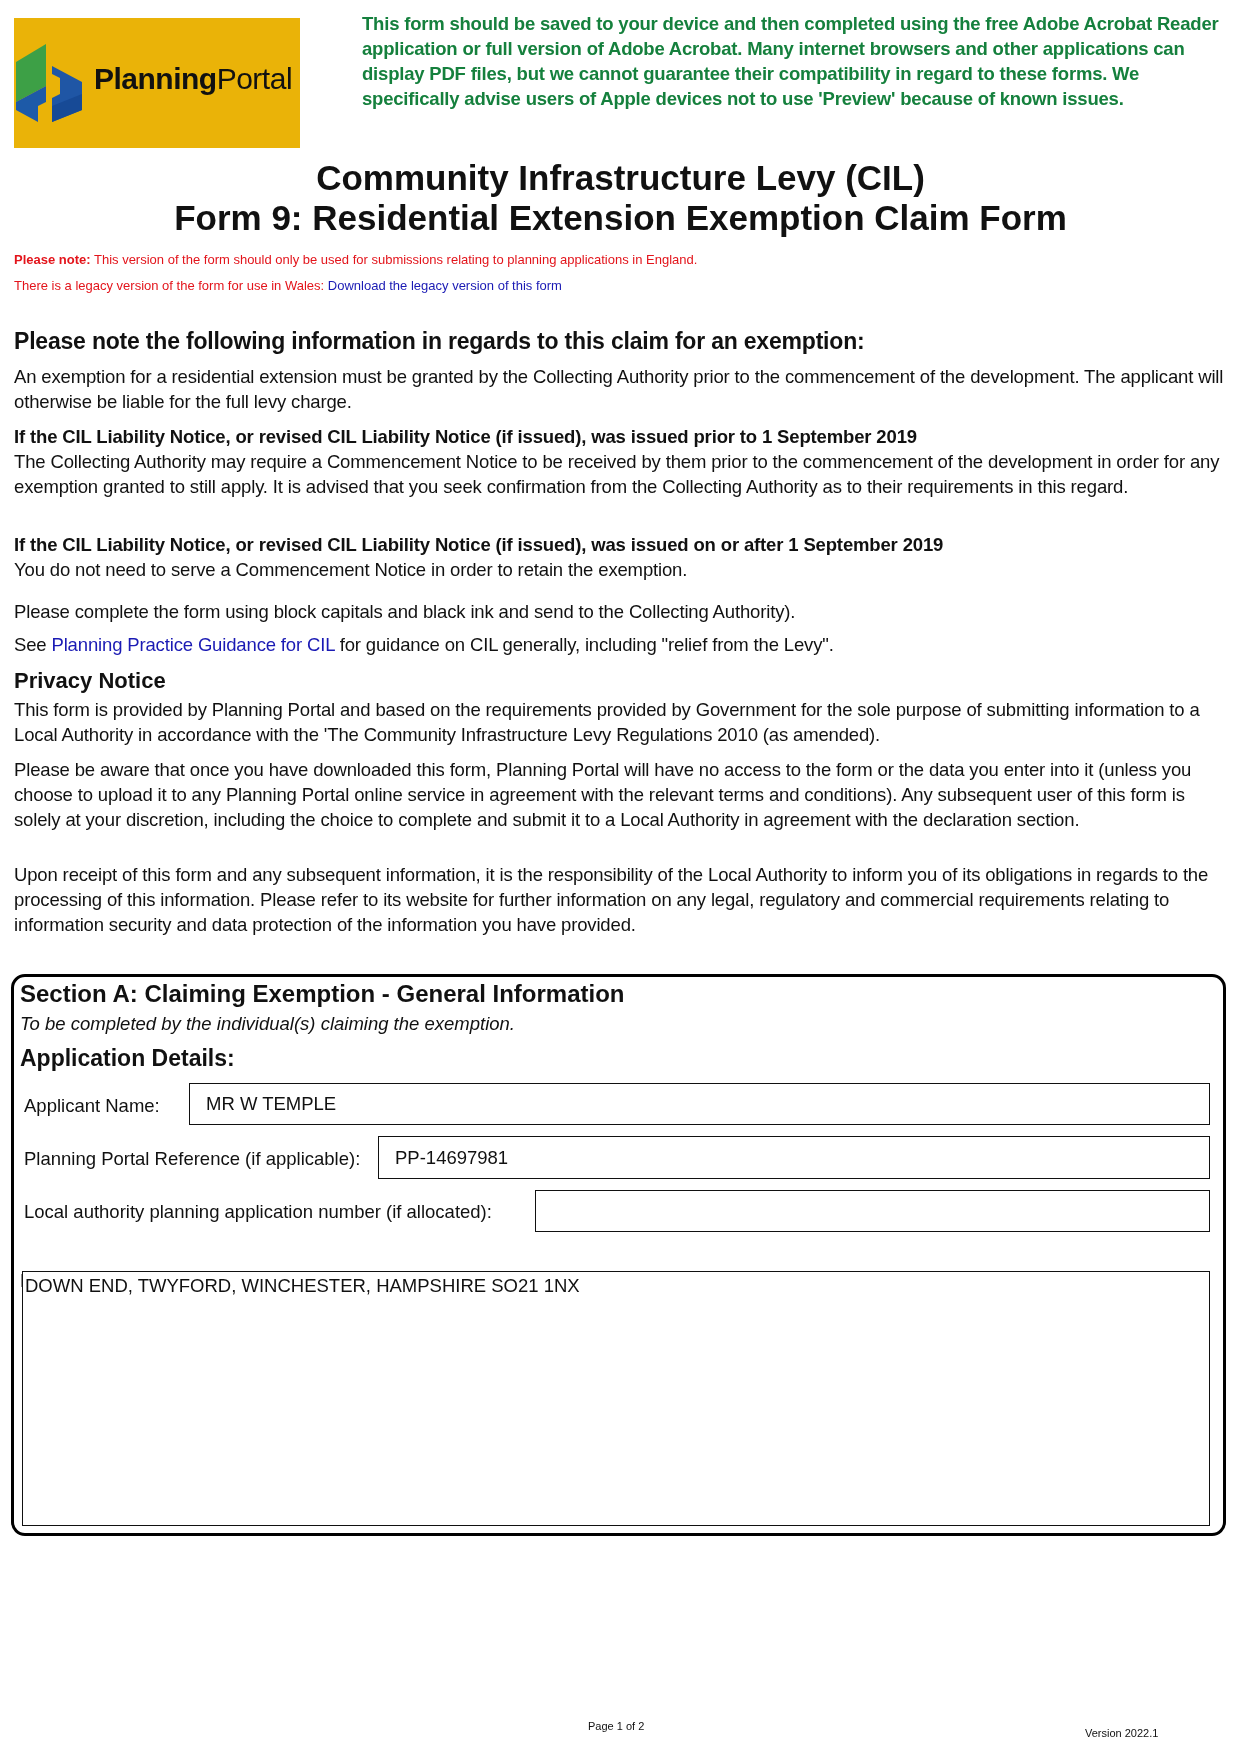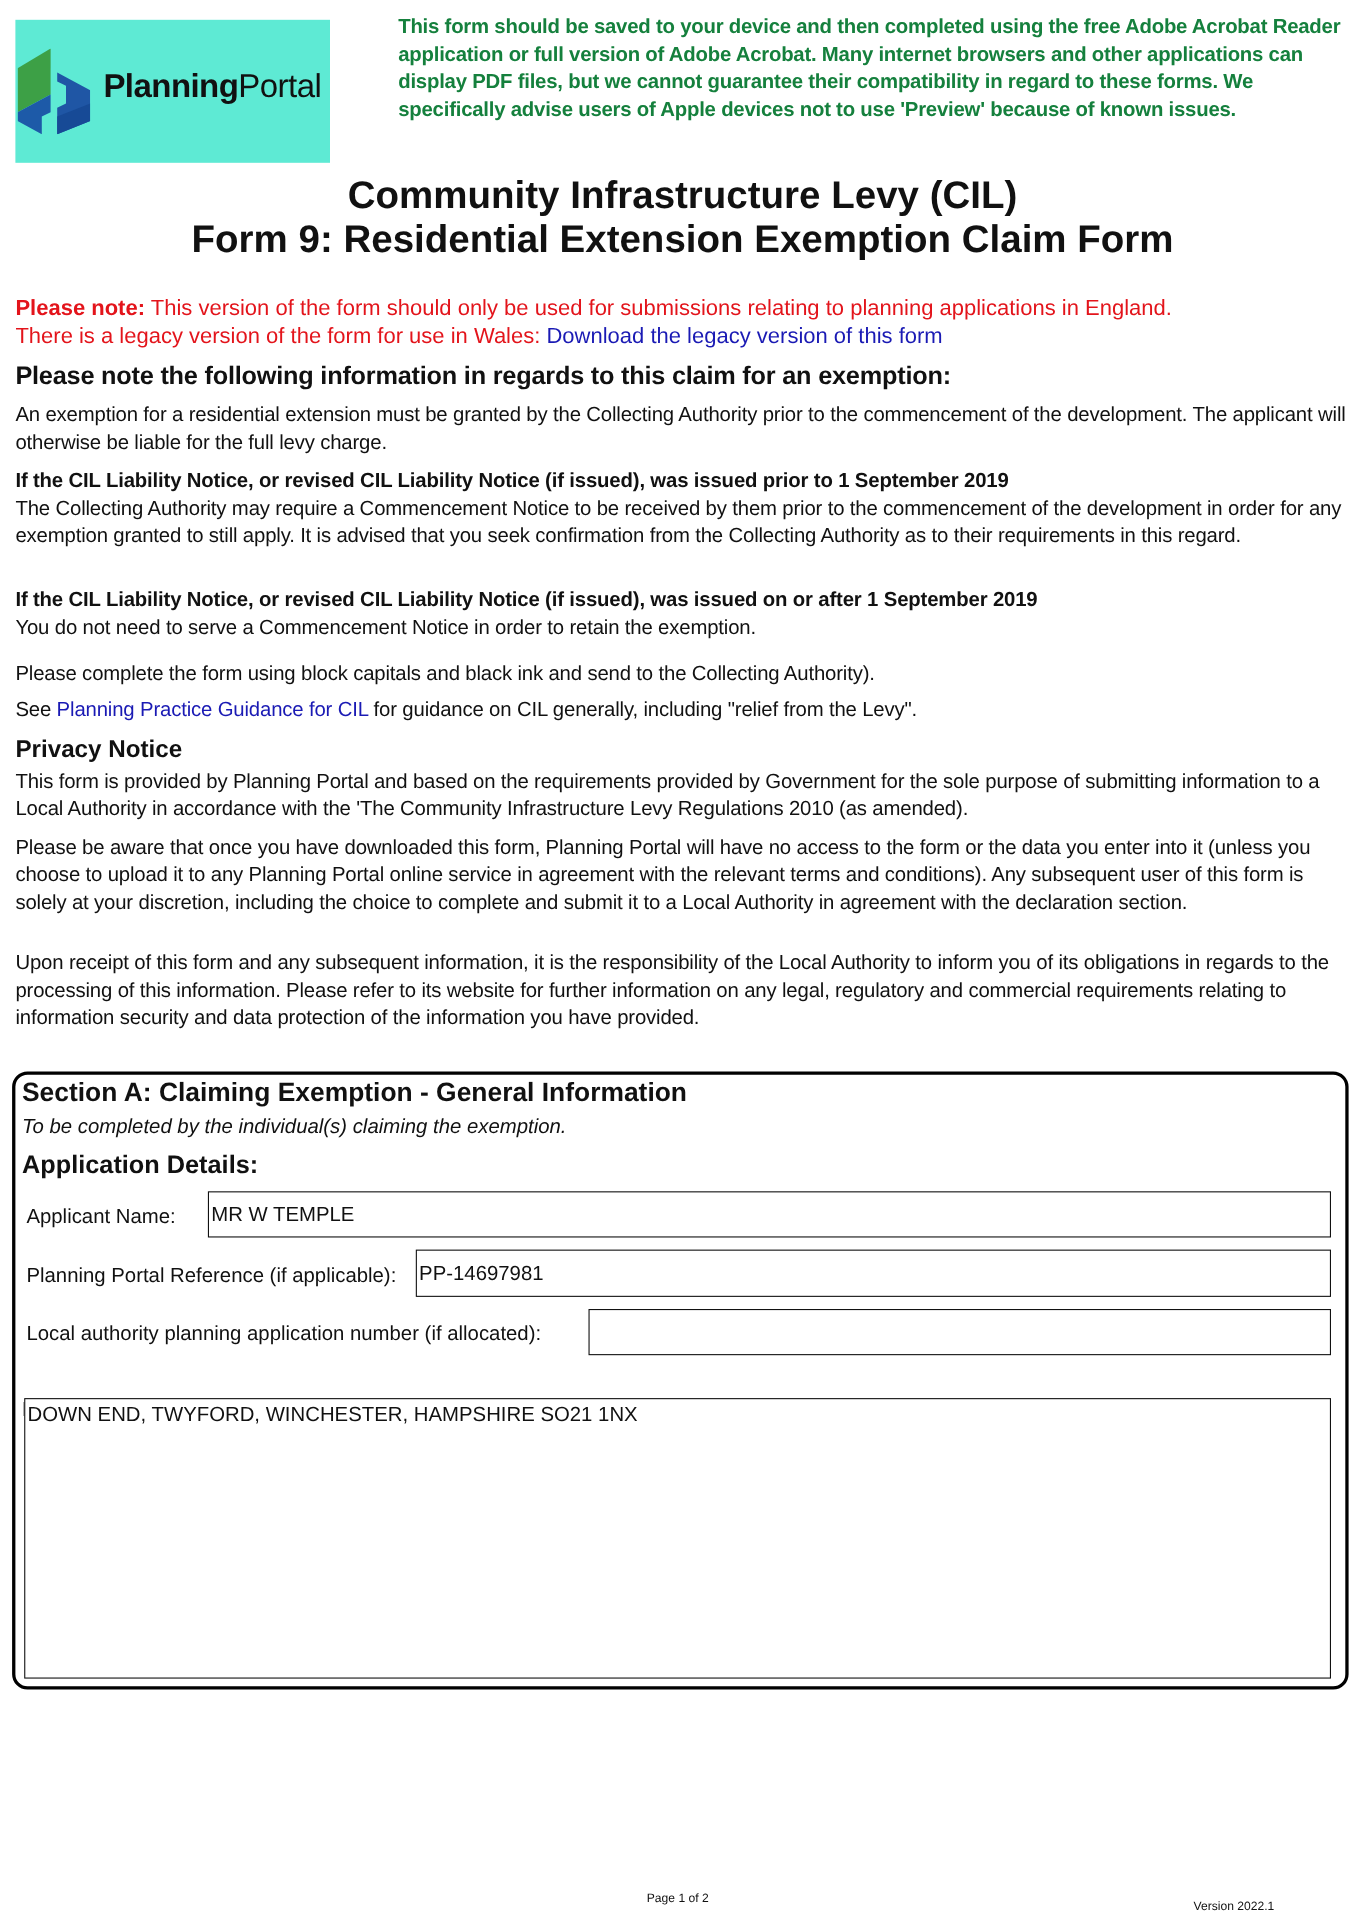--- a/index.html
+++ b/index.html
@@ -1,53 +1,53 @@
 <!DOCTYPE html>
 <html><head>
 <meta charset="utf-8">
 <style>
   html, body { margin:0; padding:0; background:#ffffff; }
   body { width:1241px; height:1754px; position:relative; overflow:hidden;
          font-family:"Liberation Sans", sans-serif; color:#111; }
   .abs { position:absolute; }
 
   
-  #logo-wrap { left:14px; top:18px; width:286px; height:130px; background:#5eead4;text-align:center; }
+  #logo-wrap { left:14px; top:18px; width:286px; height:130px; background:#eab308;text-align:center; }
   #logo-mark { position:absolute; left:2px; top:26px; width:66px; height:78px; }
   #logo-text { position:absolute; left:80px; top:44px; font-size:30px; letter-spacing:-0.5px; color:#111; }
   #logo-text b { font-weight:bold; }
   #logo-text span.light { font-weight:normal; }
 
   #warning { left:362px; top:11px; width:860px; color:#15803d; font-weight:bold;
              font-size:18.5px; line-height:25px; letter-spacing:-0.2px; }
 
   #title { left:0; top:158px; width:1241px; text-align:center; font-weight:bold;
            font-size:35px; line-height:40px; color:#111; }
 
   .red { color:#e3141b; }
   .blue { color:#1a1ab4; }
-  #note { left:14px; top:267px; font-size:20px; line-height:26px; }
+  #note { left:14px; top:247px; font-size:13px; line-height:26px; }
   #note b { font-weight:bold; }
 
   #info-heading { left:14px; top:328px; font-weight:bold; font-size:23px; letter-spacing:-0.2px; }
   .para { left:14px; width:1215px; font-size:18.5px; line-height:25px; letter-spacing:-0.15px; }
   .para-bold { font-weight:bold; }
 
   #privacy-heading { left:14px; top:668px; font-weight:bold; font-size:22px; }
 
   
   #section-a { left:11px; top:974px; width:1215px; height:562px; border:3px solid #000;
                border-radius:14px; box-sizing:border-box; }
   #section-a-title { left:20px; top:980px; font-weight:bold; font-size:24px; }
   #section-a-sub { left:20px; top:1013px; font-style:italic; font-size:18.5px; }
   #app-details { left:20px; top:1045px; font-weight:bold; font-size:23px; }
 
   .field-label { font-size:18.5px; line-height:24px; }
   .field-box { border:1.5px solid #111; box-sizing:border-box; background:#fff;
-               font-size:18.5px; padding:8px 2px; font-family:"Liberation Sans", sans-serif; color:#111; }
+               font-size:18.5px; padding:8px 16px; font-family:"Liberation Sans", sans-serif; color:#111; }
 
   #footer-page { left:588px; top:1720px; font-size:11px; }
   #footer-version { left:1085px; top:1727px; font-size:11px; }
 </style>
 </head>
 <body>
 
 <div id="logo-wrap" class="abs">
   <svg id="logo-mark" viewBox="0 0 66 78">
     <polygon points="0,18 30,0 30,42 0,58" fill="#3da046"></polygon>

